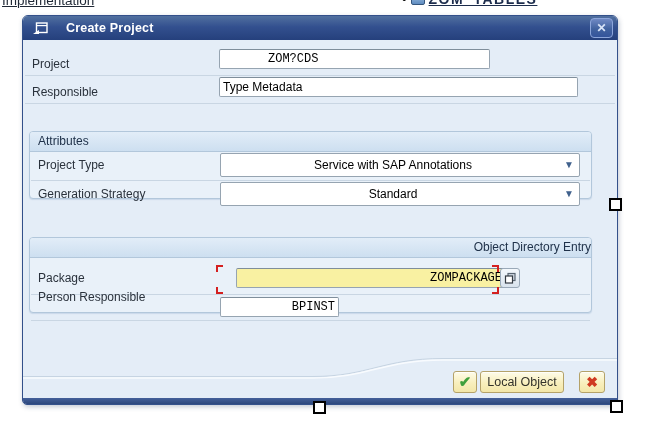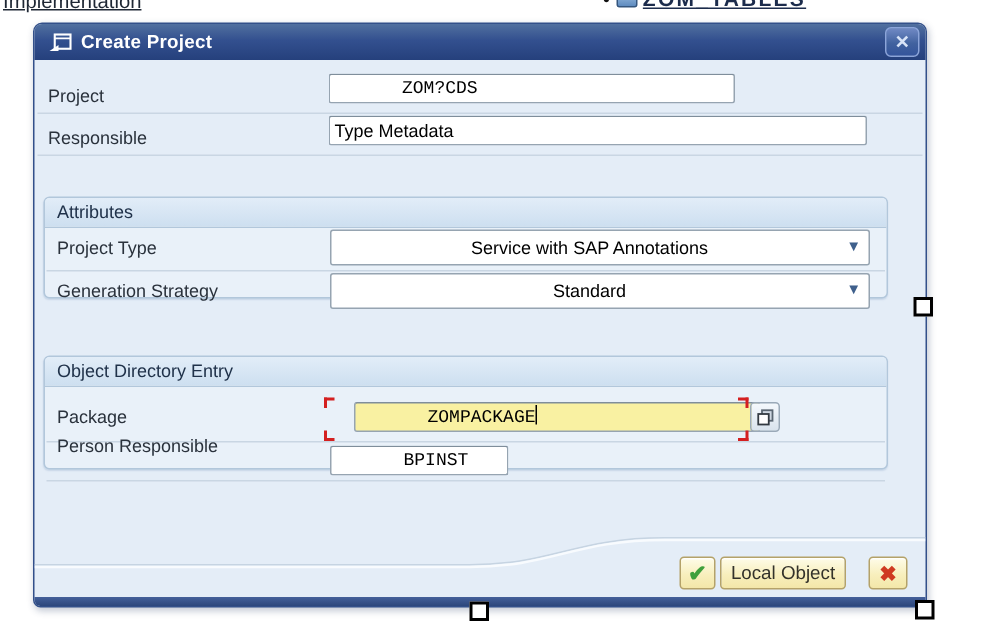--- a/index.html
+++ b/index.html
@@ -18,21 +18,21 @@
               text-decoration:underline; white-space:nowrap; }
 
   
   .dialog { position:absolute; left:22px; top:15px; width:596px; height:390px;
             background:#e4edf7; border:1px solid #33508a; border-radius:6px 6px 5px 5px;
             box-shadow:1px 2px 5px rgba(40,60,100,.28); }
 
   .titlebar { position:absolute; left:0; top:0; right:0; height:24px;
               border-radius:5px 5px 0 0;
               background:linear-gradient(180deg,#51709f 0%,#33508f 45%,#25407c 100%);
-              display:flex; align-items:center; padding:0 6px; }
+              display:flex; align-items:center; padding:0 6px;gap:12px; }
   .title-icon { width:16px; height:13px; margin:0 6px 0 3px; flex:0 0 auto; }
   .title-text { color:#fff; font-size:12.5px; font-weight:bold; letter-spacing:.2px; }
   .close-btn { position:absolute; right:4px; top:2px; width:23px; height:20px;
                border:1px solid #8ca5da; border-radius:4px; cursor:pointer;
                background:linear-gradient(180deg,#7089c4,#41629f 55%,#34549b);
                color:#d9e4f8; font-size:12px; font-weight:bold; text-align:center;
                line-height:18px; }
 
   .rowline { position:absolute; left:2px; right:2px; height:1px; background:#c9d6e3; }
 
@@ -46,21 +46,21 @@
   .fld-description { left:196px; top:61px;  width:359px; height:20px; }
   .lbl-project     { left:9px;  top:41px; }
   .lbl-description { left:9px;  top:69px; }
   .line-1 { top:59px; }  .line-2 { top:87px; }
 
   
   .group { position:absolute; left:6px; width:563px; background:#e9f1f9;
            border:1px solid #b2c7db; border-radius:4px;
            box-shadow:0 1px 1px rgba(120,150,190,.25); }
   .group-attr { top:115px; height:68px; }
-  .group-ode  { top:221px; height:76px; }
+  .group-ode  { top:221px; height:76px;text-align:right; }
   .group-hd { height:20px; border-bottom:1px solid #b2c7db; border-radius:3px 3px 0 0;
               background:linear-gradient(180deg,#e2edf8,#cddff0);
               font-size:12px; color:#20324a; line-height:19px; padding-left:8px; }
   .grow-line { position:absolute; left:1px; right:1px; height:1px; background:#c9d6e3; }
 
   .g-lbl { position:absolute; left:8px; font-size:12px; color:#2a323c; white-space:nowrap; }
 
   .dropdown { position:absolute; left:190px; width:360px; height:24px; background:#fff;
               border:1px solid #96a4b1; border-radius:2px; font-size:12px; color:#000;
               line-height:22px; padding:0 18px 0 4px; cursor:pointer;text-align:center; }

